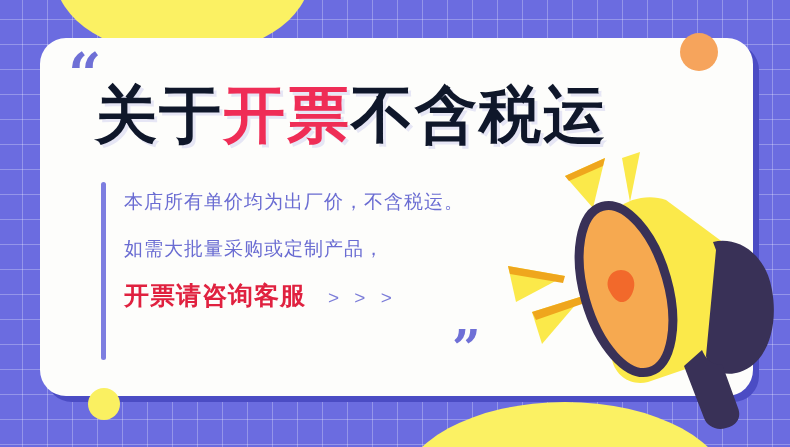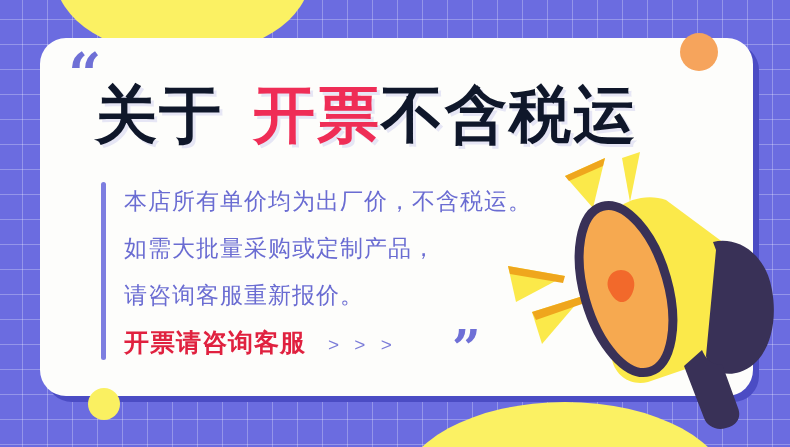--- a/index.html
+++ b/index.html
@@ -118,41 +118,41 @@
     left: 95px;
     top: 84px;
     font-size: 62px;
     font-weight: 700;
     letter-spacing: 2px;
     line-height: 1;
     white-space: nowrap;
     text-shadow: 3px 3px 0 rgba(150,152,225,0.22);
   }
   .title .seg-a, .title .seg-c { color: #0f172a; }
-  .title .seg-b { color: #ef2d56; margin-left: 30px; }
+  .title .seg-b { color: #ef2d56; }
 
   
   .accent-bar {
     position: absolute;
     left: 101px;
     top: 182px;
     width: 5px;
     height: 178px;
     background: #7d7ee0;
     border-radius: 3px;
   }
   .lines {
     position: absolute;
     left: 124px;
     top: 178px;
     width: 440px;
   }
   .line {
     color: #6a6cd2;
-    font-size: 23px;
+    font-size: 19px;
     line-height: 47px;
     letter-spacing: 1px;
     white-space: nowrap;
   }
   .line-cta {
     color: #e0213f;
     font-weight: 700;
     font-size: 25px;
     letter-spacing: 1px;
     line-height: 47px;
@@ -196,21 +196,20 @@
 
   <div class="title">
     <span class="seg-a">关于</span><span class="seg-b">开票</span><span class="seg-c">不含税运</span>
   </div>
 
   <div class="accent-bar"></div>
 
   <div class="lines">
     <div class="line">本店所有单价均为出厂价，不含税运。</div>
     <div class="line">如需大批量采购或定制产品，</div>
-    <div class="line">请咨询客服重新报价。</div>
     <div class="line-cta">
       <span>开票请咨询客服</span><span class="arrows">&gt; &gt; &gt;</span>
     </div>
   </div>
 
   <div class="quote quote-close">”</div>
 
   <svg class="megaphone" viewBox="0 0 320 290">
 
     <g>

